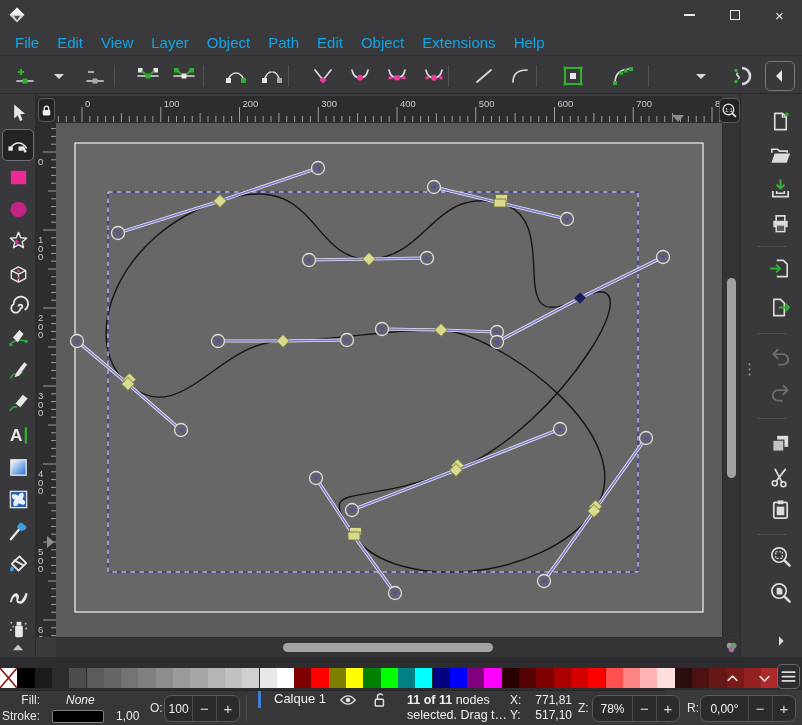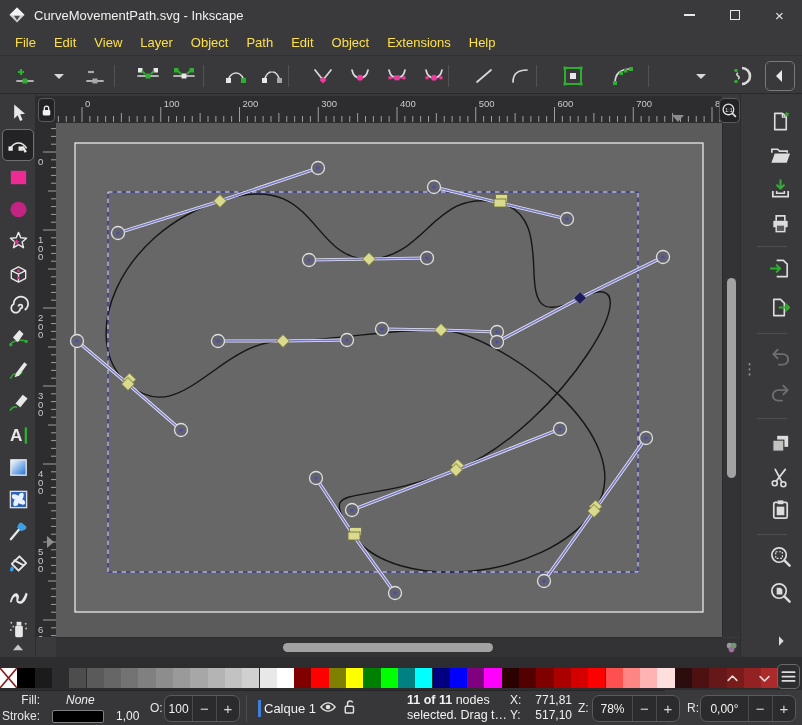--- a/index.html
+++ b/index.html
@@ -10,21 +10,21 @@
   .titlebar{position:absolute;left:0;top:0;width:802px;height:30px;background:#3a3a3c;display:flex;align-items:center}
   .titlebar .logo{width:18px;height:18px;margin:0 8px 0 8px}
   .title-text{font-size:13px;color:#f0f0f0}
   .winbtns{position:absolute;right:0;top:0;height:30px;display:flex}
   .winbtn{width:45px;height:30px;display:flex;align-items:center;justify-content:center;color:#e8e8e8}
   .winbtn .bar{width:11px;height:1.5px;background:#e8e8e8}
   .winbtn .box{width:10px;height:10px;border:1.2px solid #e8e8e8}
   .winbtn.close{font-size:15px}
   
   .menubar{position:absolute;left:0;top:30px;width:802px;height:26px;background:#3a3a3c;display:flex;align-items:center;padding-left:6px;border-bottom:1px solid #323234}
-  .menu-item{padding:4px 9px;font-size:13px;color:#fde047}
+  .menu-item{padding:4px 9px;font-size:15px;color:#0ea5e9}
   
   .toolctl{position:absolute;left:0;top:57px;width:802px;height:37px;background:#39393b;border-bottom:1px solid #2a2a2c}
   .tbtn{position:absolute;top:4px;width:30px;height:30px;display:flex;align-items:center;justify-content:center}
   .tbtn svg{width:24px;height:24px}
   .tc-sep{position:absolute;top:8px;width:1px;height:22px;background:#525254}
   .tbtn.bordered{border:1px solid #7a7a7c;border-radius:5px;background:#39393b}
   
   .toolbox{position:absolute;left:0;top:94px;width:36px;height:563px;background:#39393b;border-right:1px solid #2c2c2e}
   .tool{position:absolute;left:3px;width:30px;height:30px;display:flex;align-items:center;justify-content:center;border-radius:4px}
   .tool svg{width:23px;height:23px}
@@ -66,21 +66,21 @@
   .fs-block{position:absolute;left:2px;top:1px;width:142px;height:33px}
   .fs-row{display:flex;align-items:center;height:16px}
   .fs-label{width:42px;text-align:right;padding-right:4px;color:#e6e6e6}
   .fill-none{font-style:italic;color:#f0f0f0;margin-left:22px}
   .stroke-swatch{width:52px;height:13px;background:#000;border:1px solid #808080;border-radius:2px;margin-left:8px}
   .stroke-width{margin-left:12px;color:#f0f0f0}
   .spin{position:absolute;display:flex;align-items:stretch;height:27px;top:4px;background:#2b2b2d;border:1px solid #5a5a5c;border-radius:7px;overflow:hidden}
   .spin .val{display:flex;align-items:center;justify-content:center;color:#f2f2f2}
   .spin .btn{width:24px;display:flex;align-items:center;justify-content:center;color:#d8d8d8;border-left:1px solid #4a4a4c;font-size:15px}
   .sb-sep{position:absolute;left:246px;top:4px;width:1px;height:27px;background:#4c4c4e}
-  .layer-block{position:absolute;left:258px;top:0;height:35px;display:flex;align-items:center;gap:3px}
+  .layer-block{position:absolute;left:258px;top:0;height:35px;display:flex;gap:13px}
   .layer-bar{width:3px;height:17px;background:#3f7fd6}
   .layer-name{color:#f2f2f2;font-size:13px}
   .layer-block svg{width:18px;height:18px}
   .msg-block{position:absolute;left:407px;top:2px;width:100px;line-height:15px;color:#f2f2f2;font-size:12.5px;white-space:nowrap}
   .xy-block{position:absolute;left:510px;top:2px;line-height:15px;font-size:12px;color:#f0f0f0}
   .xy-row{display:flex;width:62px;justify-content:space-between}
   .statusbar .glabel{position:absolute;top:10px;color:#e6e6e6}
   .icon-dis svg *{stroke:#6e6e70 !important;fill-opacity:.9}
 </style>
 </head>
@@ -89,21 +89,20 @@
 <div id="app">
 
   <div class="titlebar">
     <span class="logo">
       <svg viewBox="0 0 24 24">
           <path d="M12 2 L22 12 L12 22 L2 12 Z" fill="#cfcfcf"></path>
           <path d="M12 2 L22 12 L12 13 L2 12 Z" fill="#f2f2f2"></path>
           <path d="M8 13 h8 l-4 6 z" fill="#4a4a4c"></path>
         </svg>
     </span>
-    <span class="title-text">CurveMovementPath.svg - Inkscape</span>
     <div class="winbtns">
       <div class="winbtn">
           <span class="bar"></span>
         </div>
       <div class="winbtn">
           <span class="box"></span>
         </div>
       <div class="winbtn close">×</div>
     </div>
   </div>

